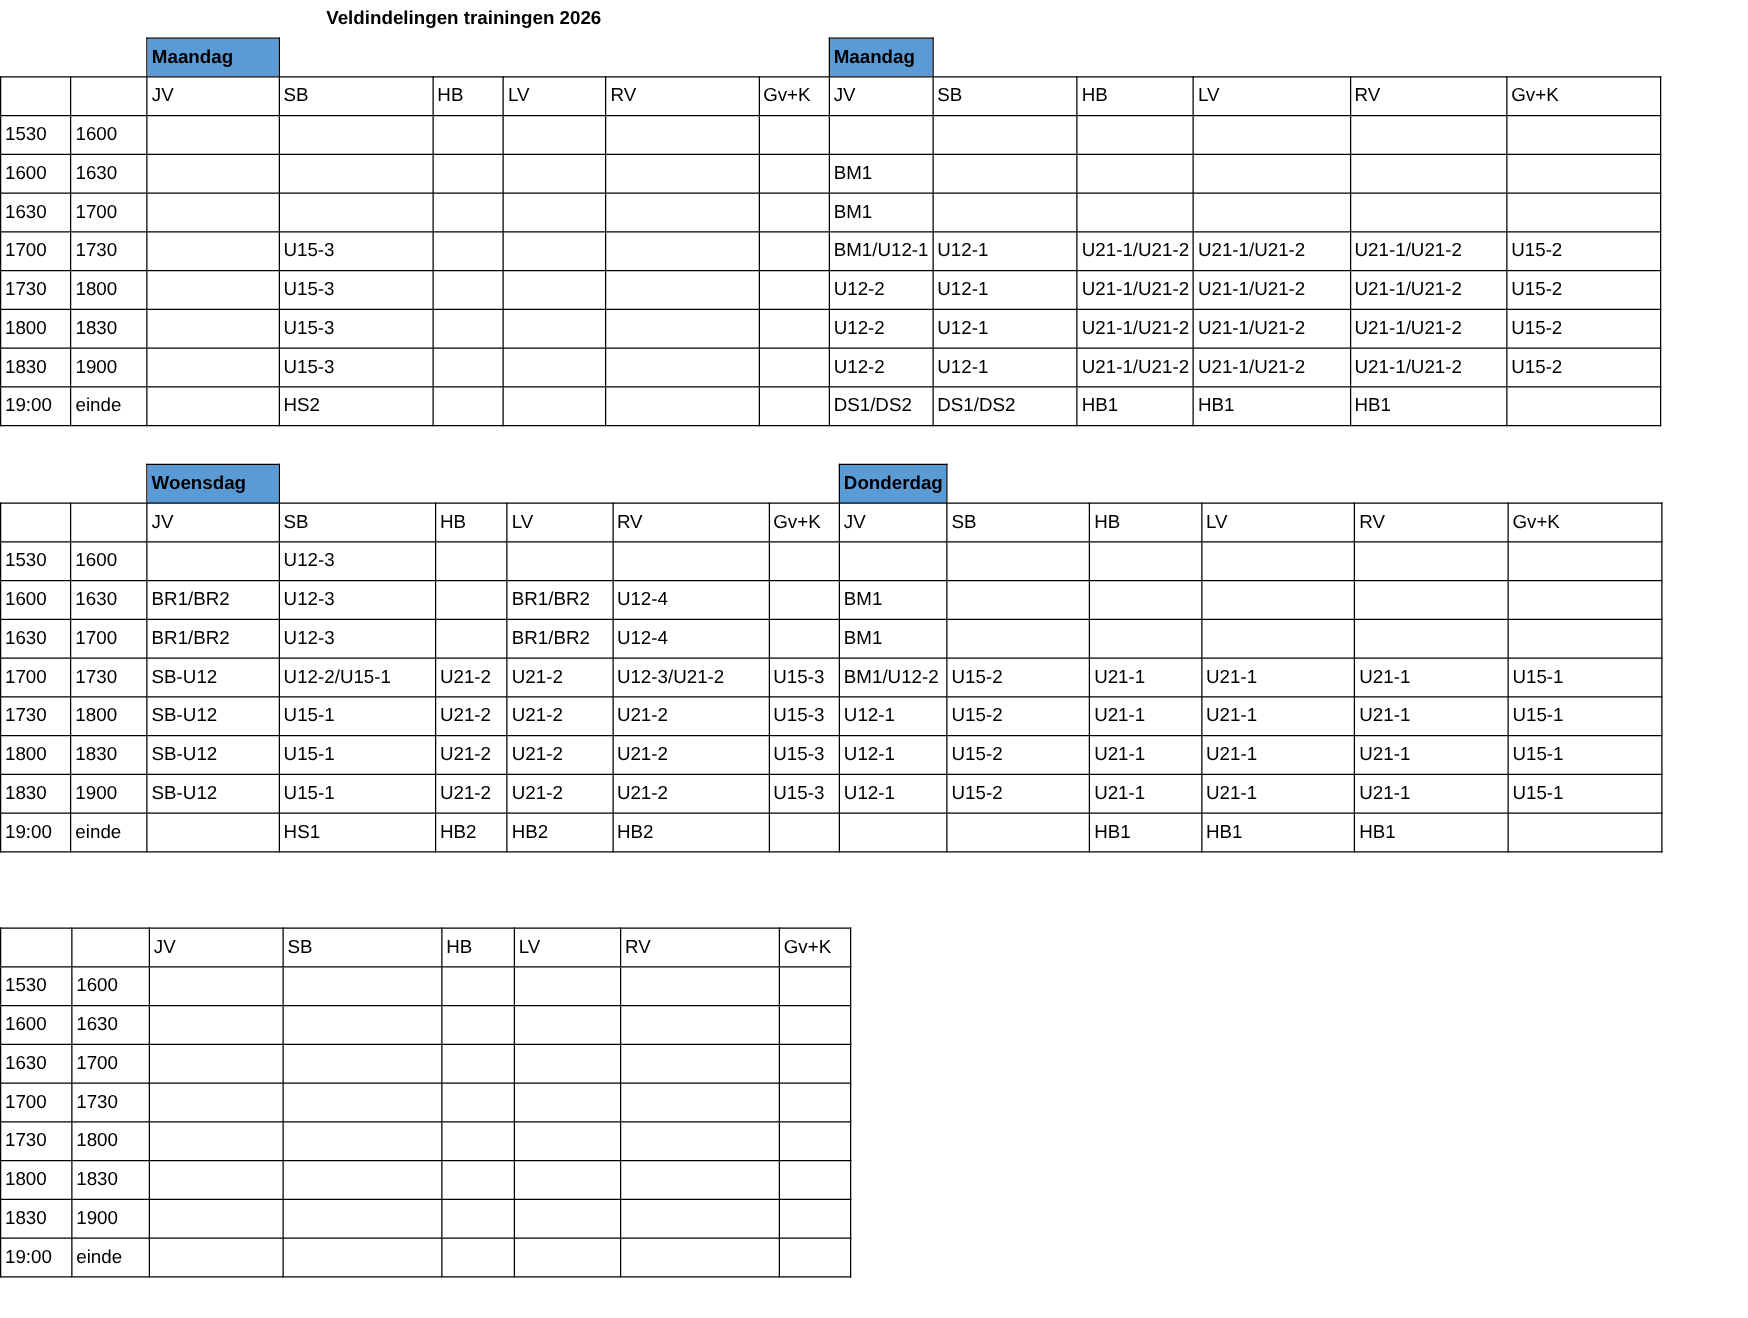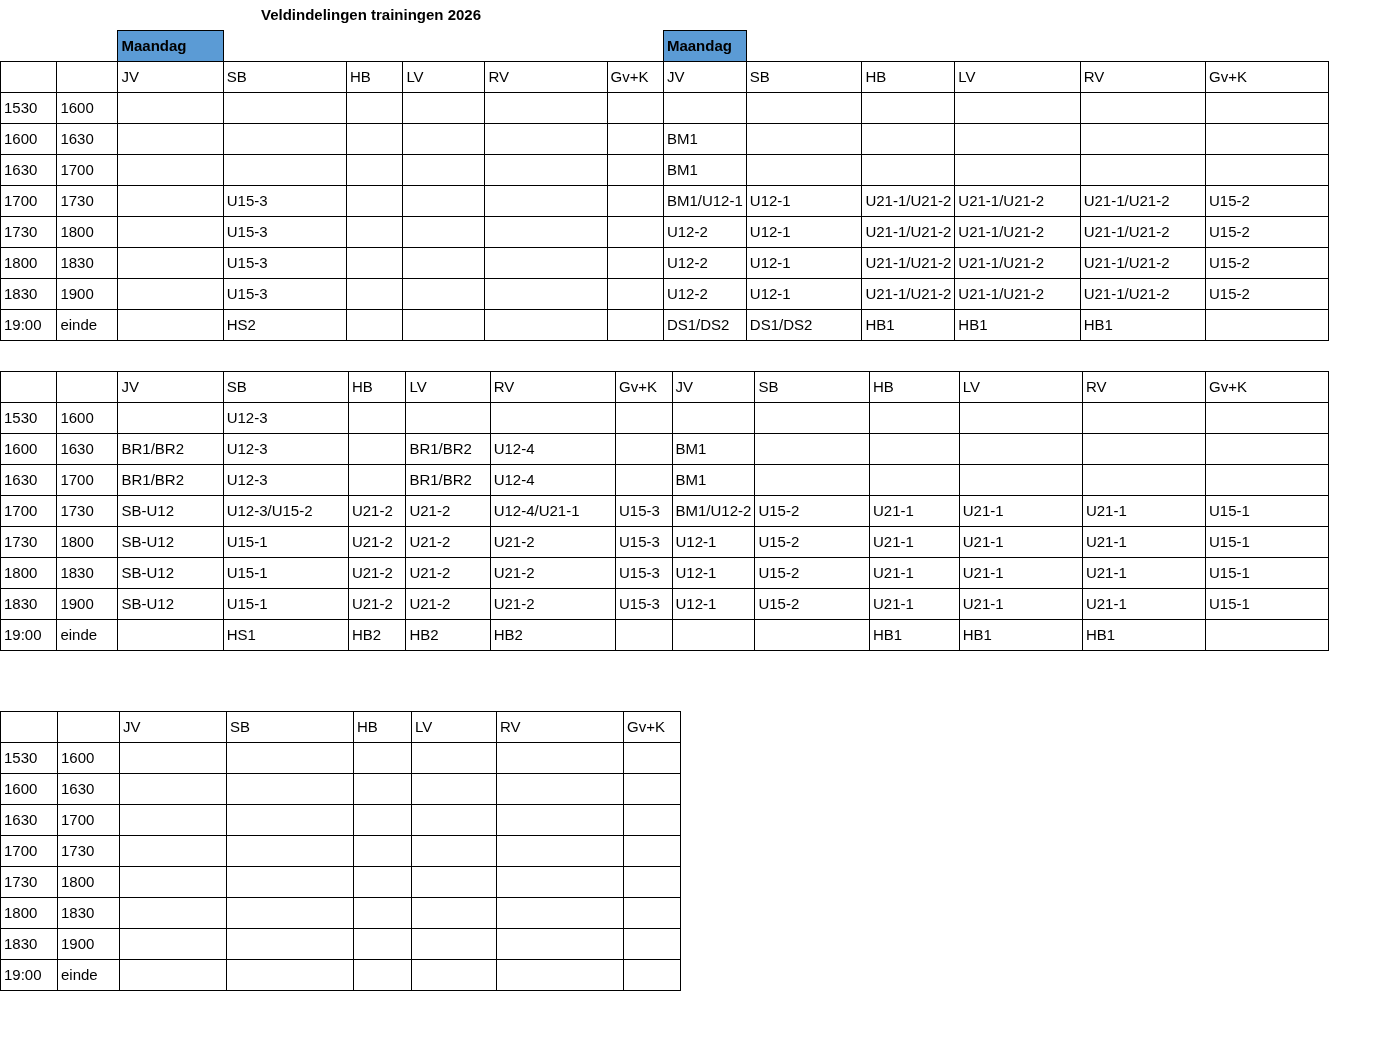--- a/index.html
+++ b/index.html
@@ -327,20 +327,37 @@
         <col class="c7">
         <col class="c8">
         <col class="c9">
       <col class="c10">
         <col class="c11">
         <col class="c12">
         <col class="c13">
         <col class="c14">
     </colgroup>
     <tbody>
+        <tr>
+      <td class="noborder"></td>
+      <td class="noborder"></td>
+      <td class="dayhdr">Woensdag</td>
+      <td class="noborder"></td>
+      <td class="noborder"></td>
+      <td class="noborder"></td>
+      <td class="noborder"></td>
+      <td class="noborder"></td>
+      <td class="dayhdr">Donderdag</td>
+      <td class="noborder"></td>
+      <td class="noborder"></td>
+      <td class="noborder"></td>
+      <td class="noborder"></td>
+      <td class="noborder"></td>
+      <td class="noborder"></td>
+    </tr>
     <tr>
       <td></td>
       <td></td>
       <td>JV</td>
       <td>SB</td>
       <td>HB</td>
       <td>LV</td>
       <td>RV</td>
       <td>Gv+K</td>
       <td>JV</td>
@@ -399,24 +416,24 @@
       <td></td>
       <td></td>
       <td></td>
       <td></td>
       <td class="noborder"></td>
     </tr>
     <tr>
       <td>1700</td>
       <td>1730</td>
       <td>SB-U12</td>
-      <td>U12-3/U15-2</td>
-      <td>U21-2</td>
-      <td>U21-2</td>
-      <td>U12-4/U21-1</td>
+      <td>U12-2/U15-1</td>
+      <td>U21-2</td>
+      <td>U21-2</td>
+      <td>U12-3/U21-2</td>
       <td>U15-3</td>
       <td>BM1/U12-2</td>
       <td>U15-2</td>
       <td>U21-1</td>
       <td>U21-1</td>
       <td>U21-1</td>
       <td>U15-1</td>
       <td class="noborder"></td>
     </tr>
     <tr>

